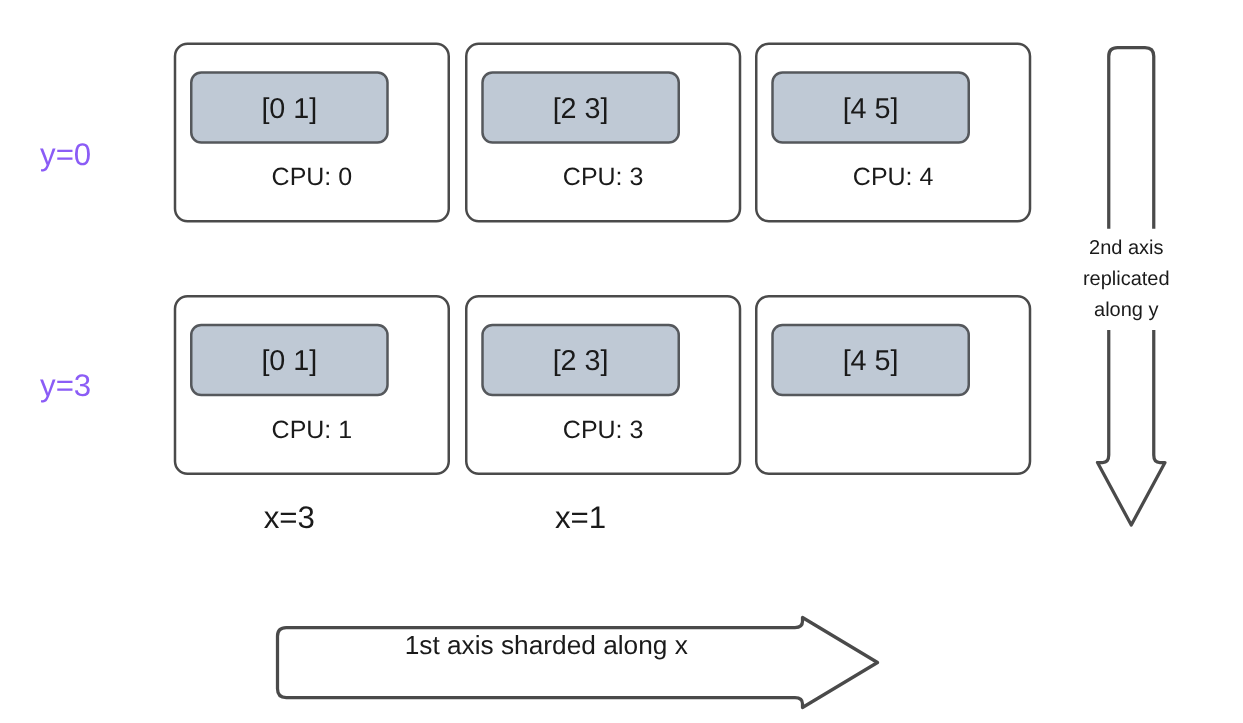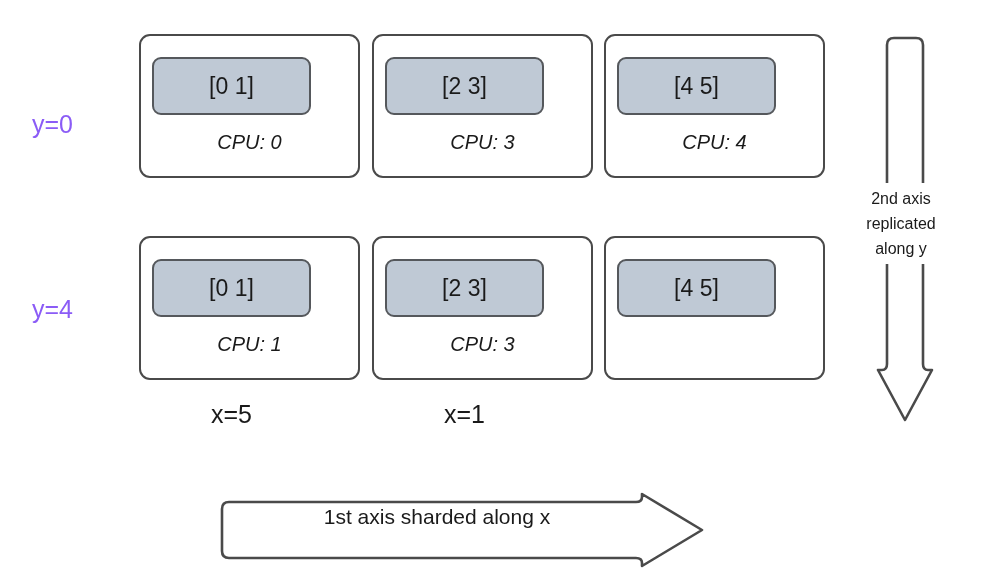--- a/index.html
+++ b/index.html
@@ -68,21 +68,20 @@
   }
 
   .cpu-label {
     position: absolute;
     left: 0;
     right: 0;
     top: 95px;
     text-align: center;
     font-size: 20px;
     color: #1a1a1a;
-    font-style: italic;
   }
 
   
   .col-label {
     position: absolute;
     top: 400px;
     width: 185px;
     text-align: center;
     font-size: 25px;
     color: #1a1a1a;
@@ -128,21 +127,21 @@
     background: #ffffff;
     padding: 3px 0;
   }
 </style>
 </head>
 <body>
 
 <div id="diagram-root">
 
   <div class="row-label r0">y=0</div>
-  <div class="row-label r1">y=4</div>
+  <div class="row-label r1">y=3</div>
 
   <div class="device-card row0 c0">
     <div class="shard-chip">[0 1]</div>
     <div class="cpu-label">CPU: 0</div>
   </div>
   <div class="device-card row0 c1">
     <div class="shard-chip">[2 3]</div>
     <div class="cpu-label">CPU: 3</div>
   </div>
   <div class="device-card row0 c2">
@@ -155,21 +154,21 @@
     <div class="cpu-label">CPU: 1</div>
   </div>
   <div class="device-card row1 c1">
     <div class="shard-chip">[2 3]</div>
     <div class="cpu-label">CPU: 3</div>
   </div>
   <div class="device-card row1 c2">
     <div class="shard-chip">[4 5]</div>
   </div>
 
-  <div class="col-label c0">x=5</div>
+  <div class="col-label c0">x=3</div>
   <div class="col-label c1">x=1</div>
 
   <svg id="h-arrow-svg" class="arrow-svg" width="486" height="76" viewBox="0 0 486 76">
     <path class="arrow-shape" d="M 9 10
              Q 2 10 2 17
              L 2 59
              Q 2 66 9 66
              L 416 66
              Q 422 66 422 71
              L 422 74

